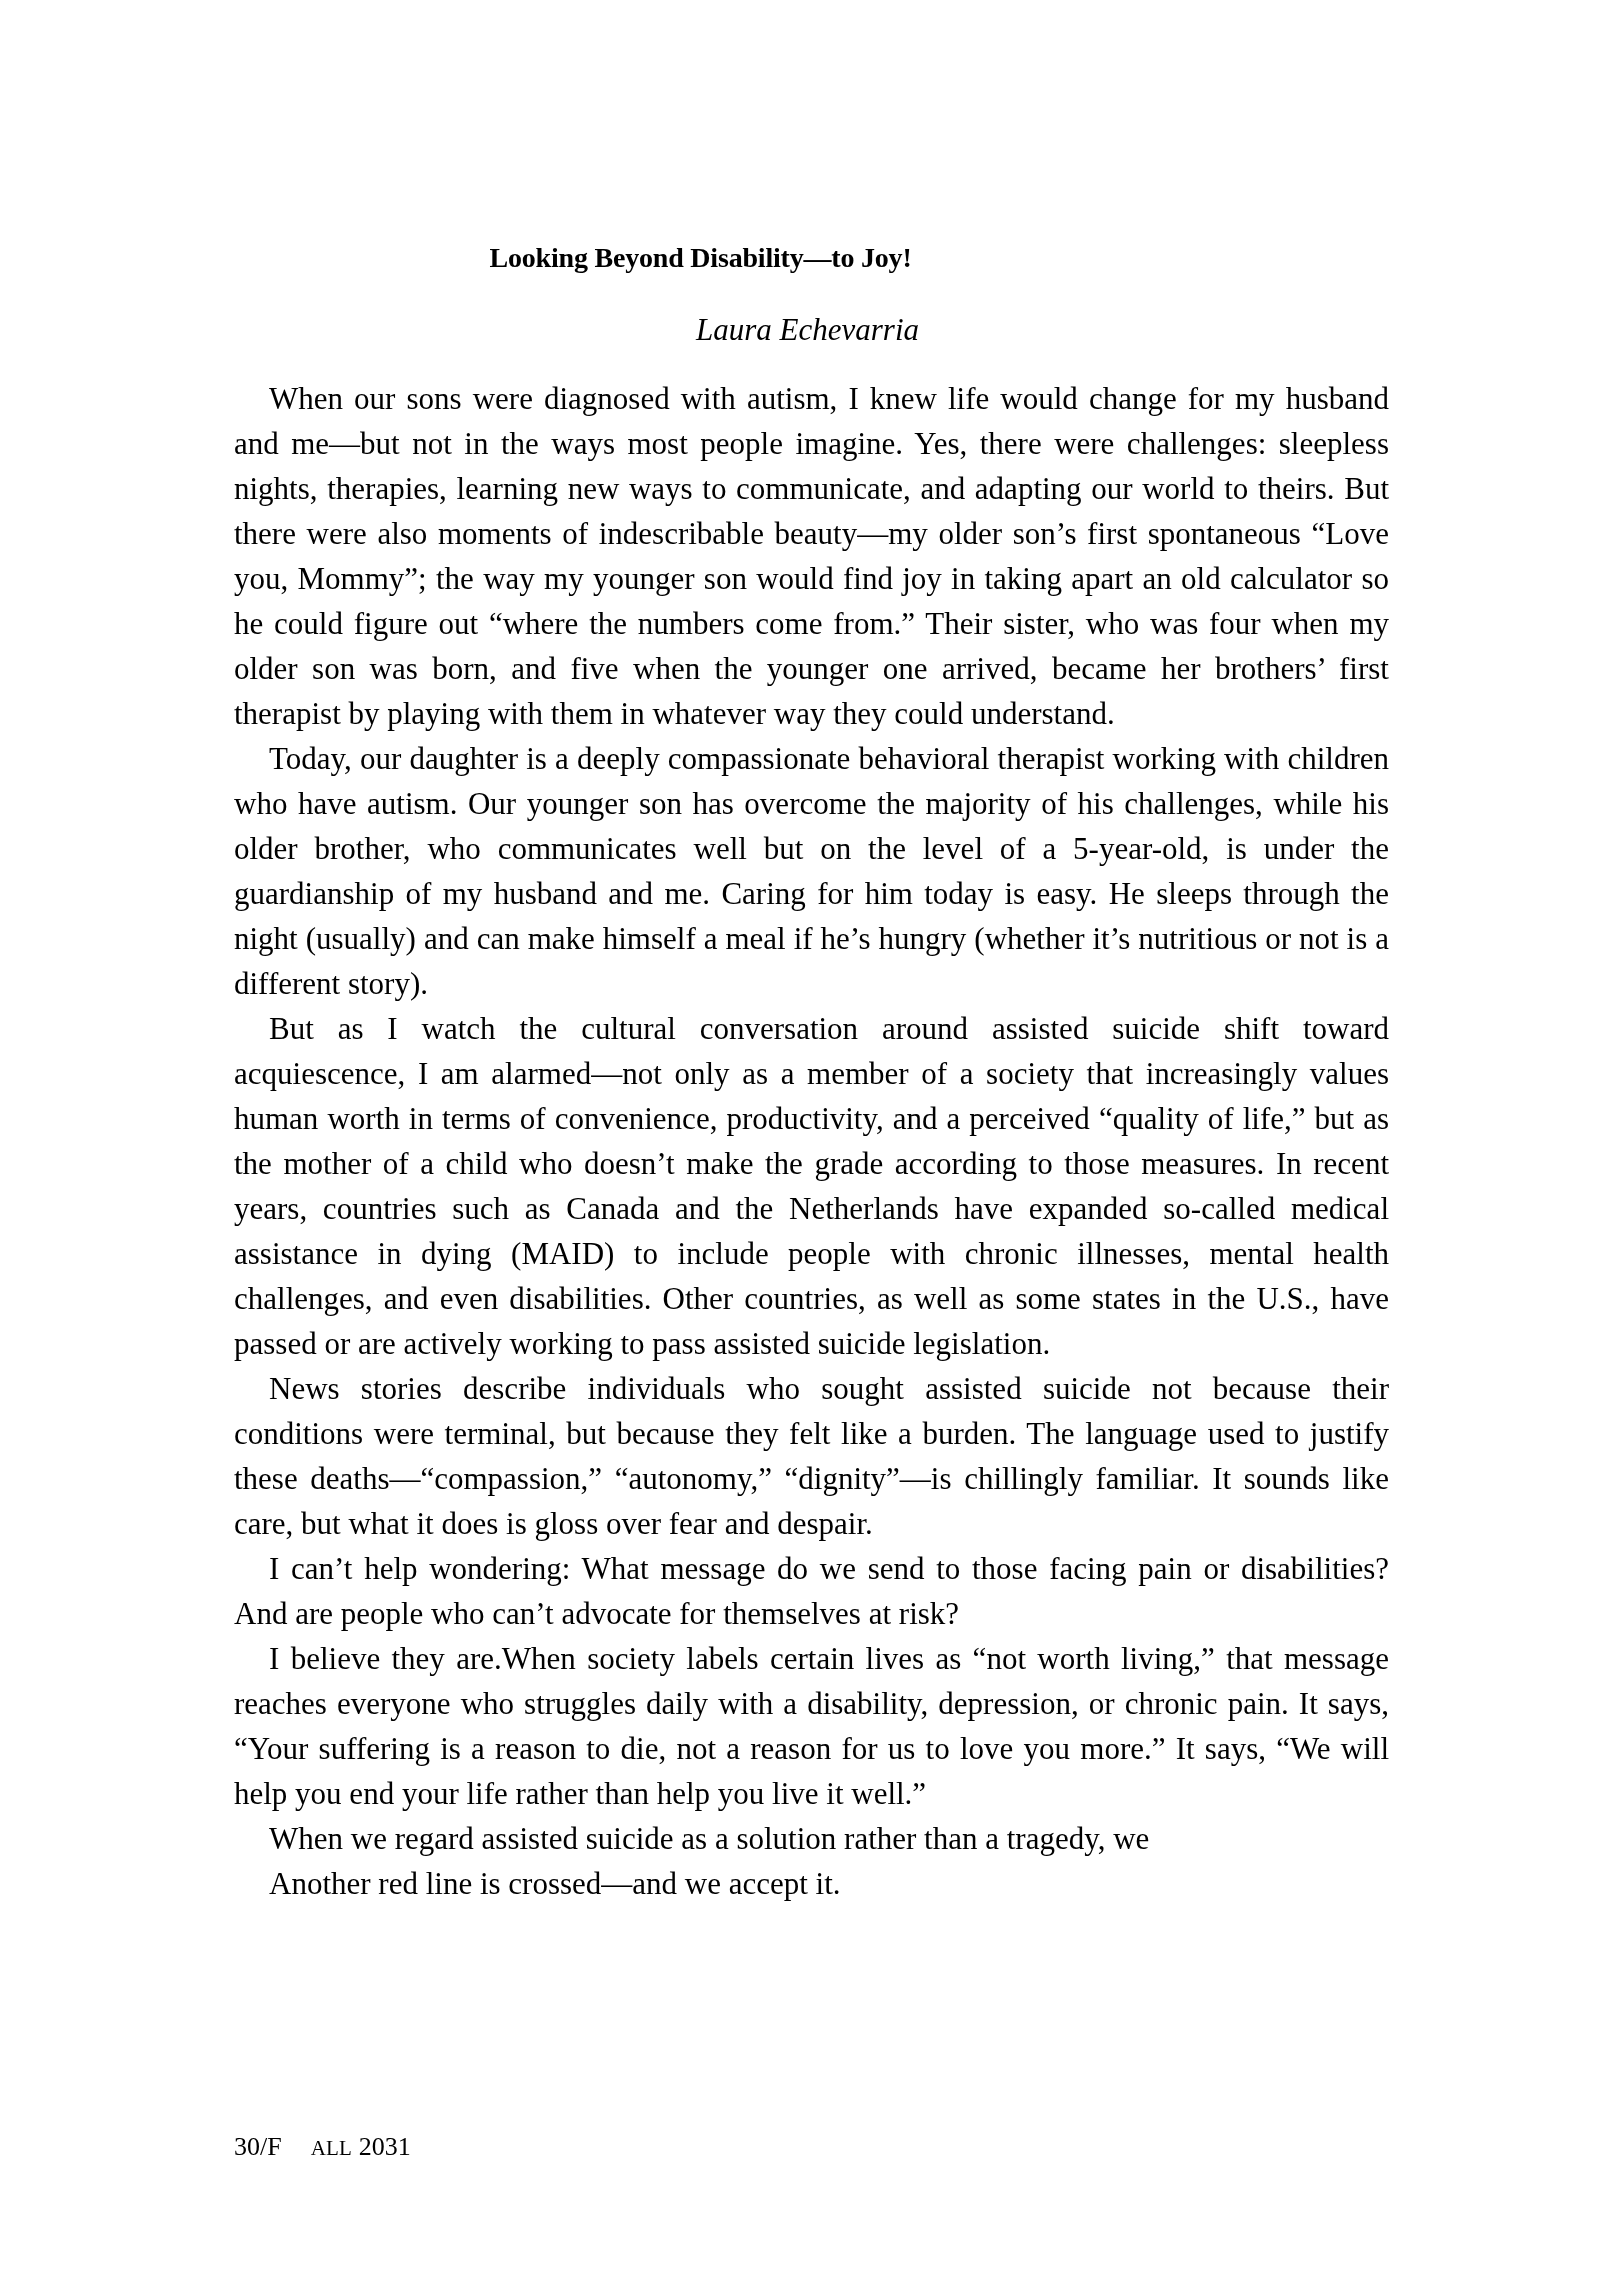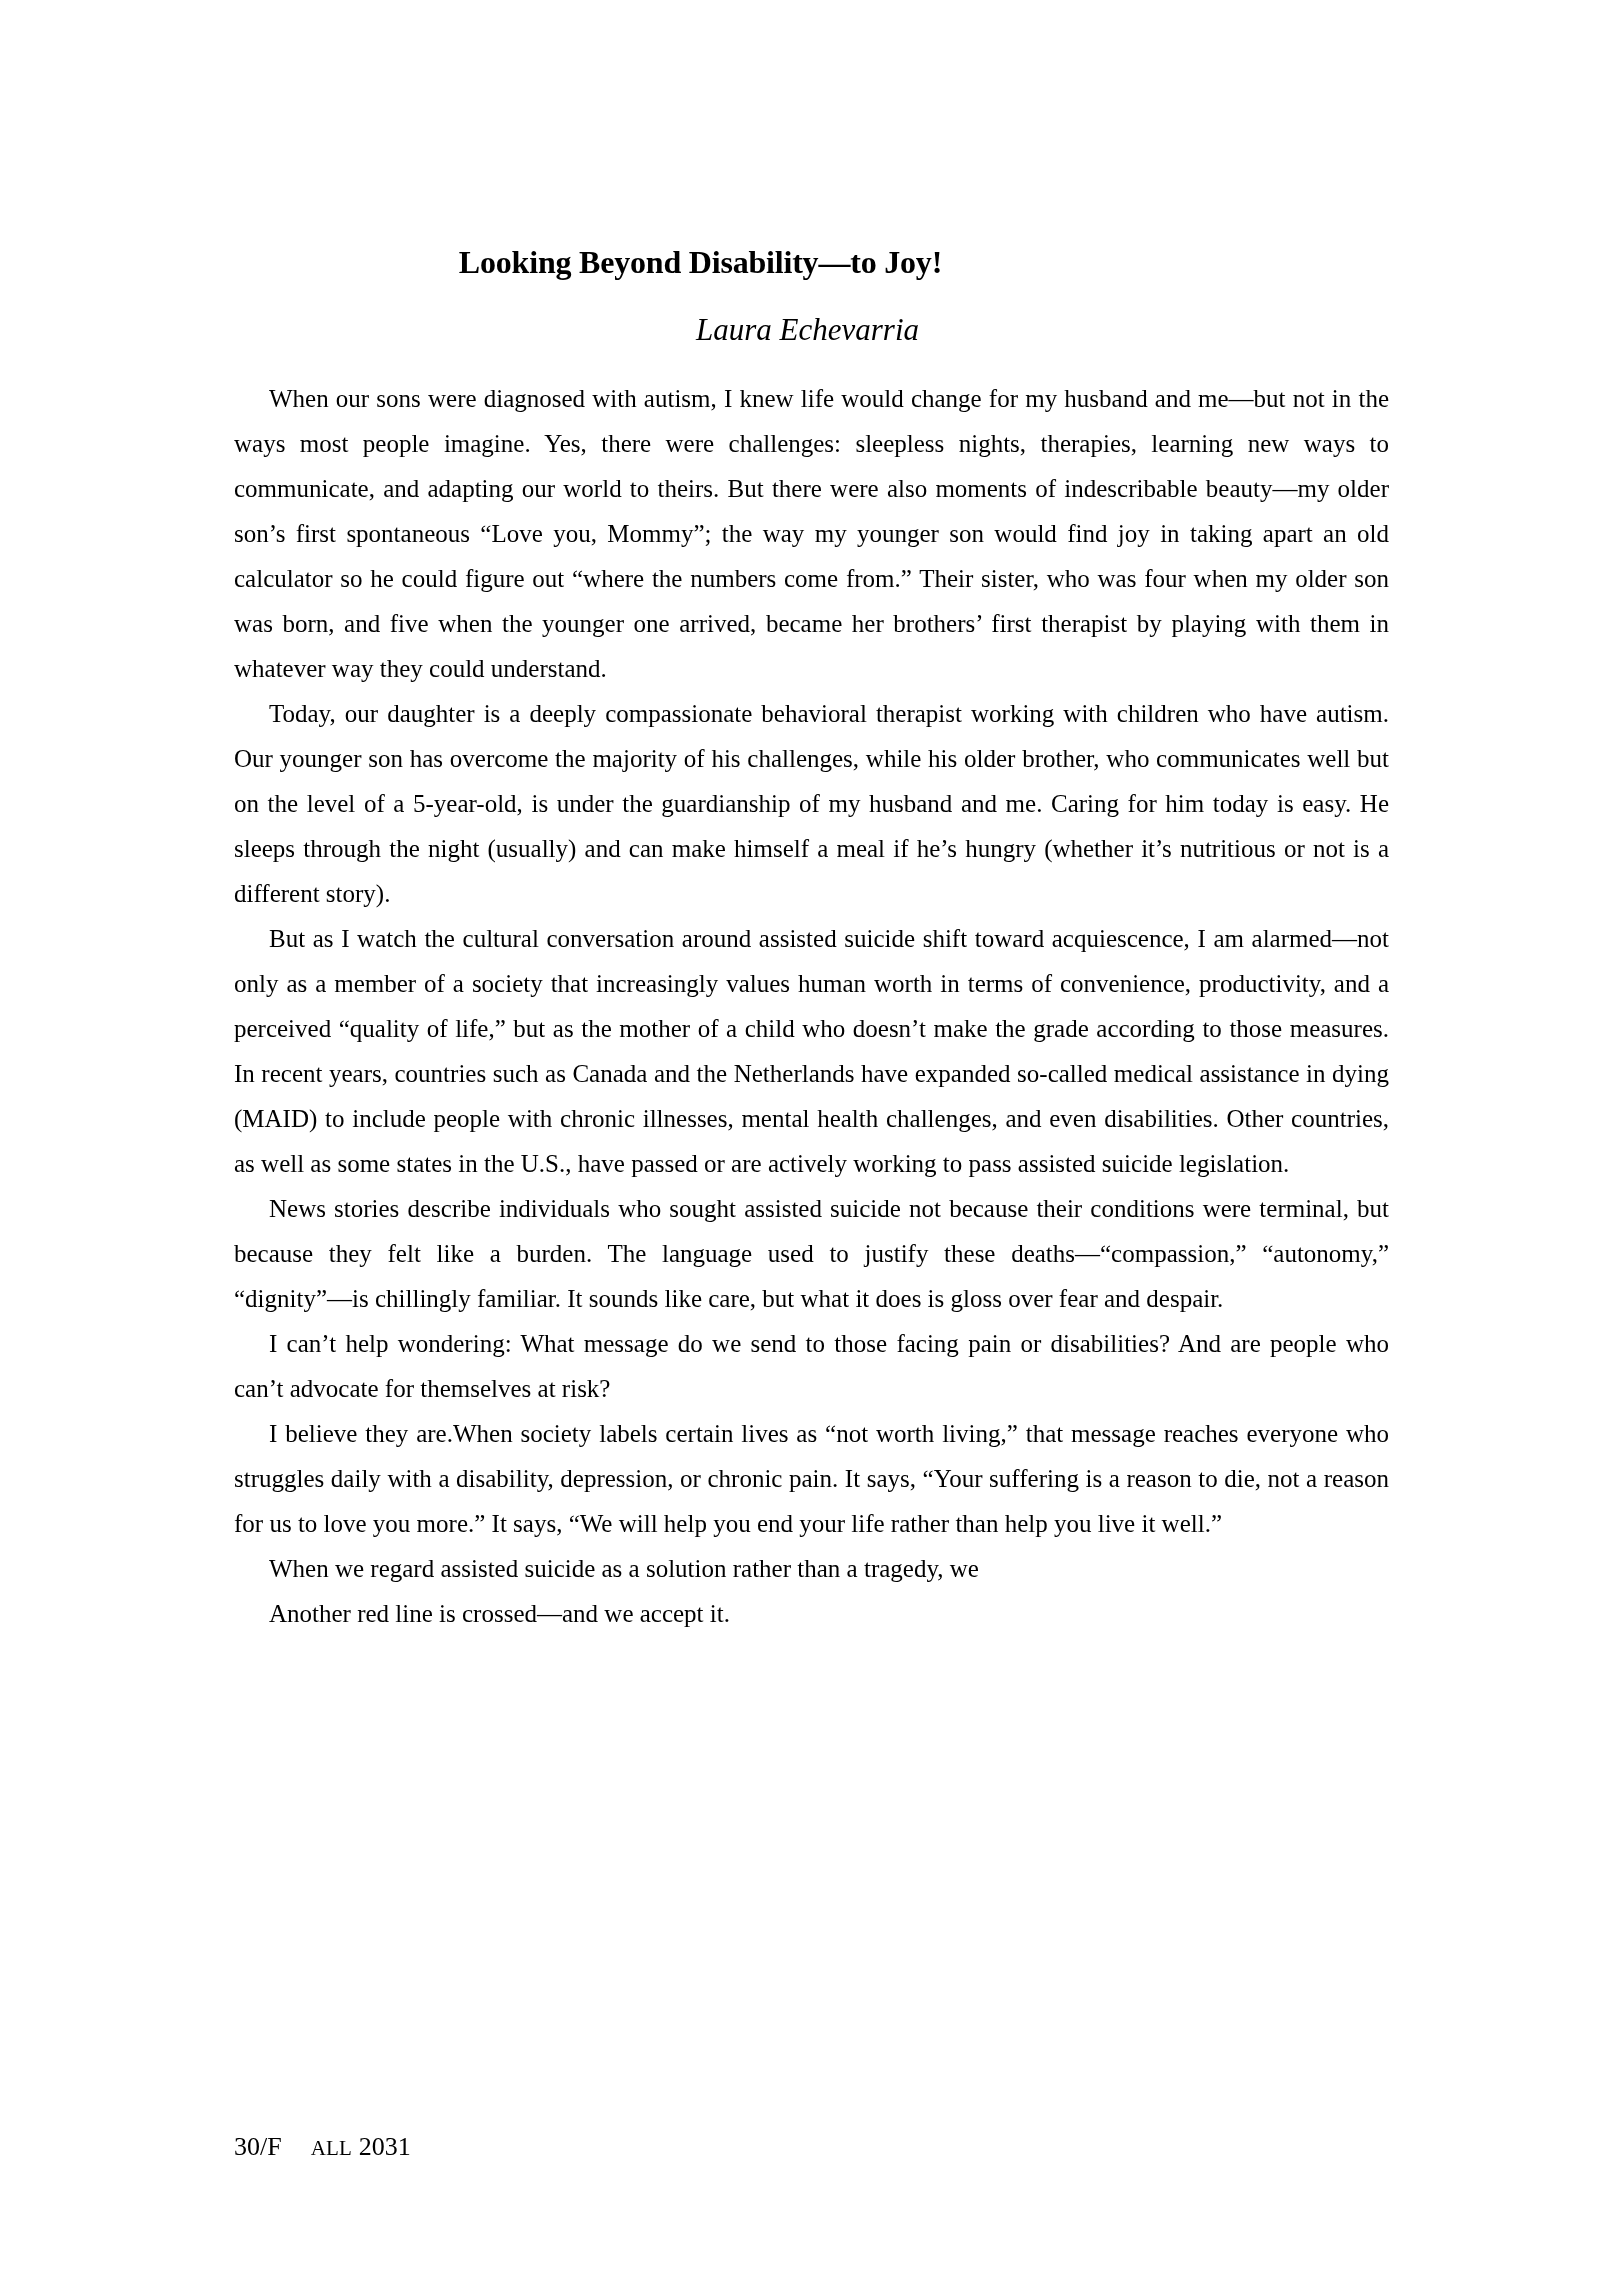--- a/index.html
+++ b/index.html
@@ -23,21 +23,21 @@
     overflow: hidden;
   }
 
   
   .article-title {
     position: absolute;
     left: 0;
     top: 224px;
     width: 1401px;
     text-align: center;
-    font-size: 32px;
+    font-size: 28px;
     font-weight: bold;
     letter-spacing: -0.2px;
     line-height: 1.1;
   }
 
   .article-byline {
     position: absolute;
     left: 0;
     top: 313px;
     width: 1615px;
@@ -50,21 +50,21 @@
   
   .text-column {
     position: absolute;
     left: 234px;
     top: 376px;
     width: 1155px;
   }
 
   .body-paragraph {
     margin: 0;
-    font-size: 25px;
+    font-size: 31px;
     line-height: 45px;
     text-align: justify;
     text-indent: 35px;
     text-justify: inter-word;
     hyphens: manual;
     -webkit-hyphens: manual;
   }
 
   
   .page-folio {

